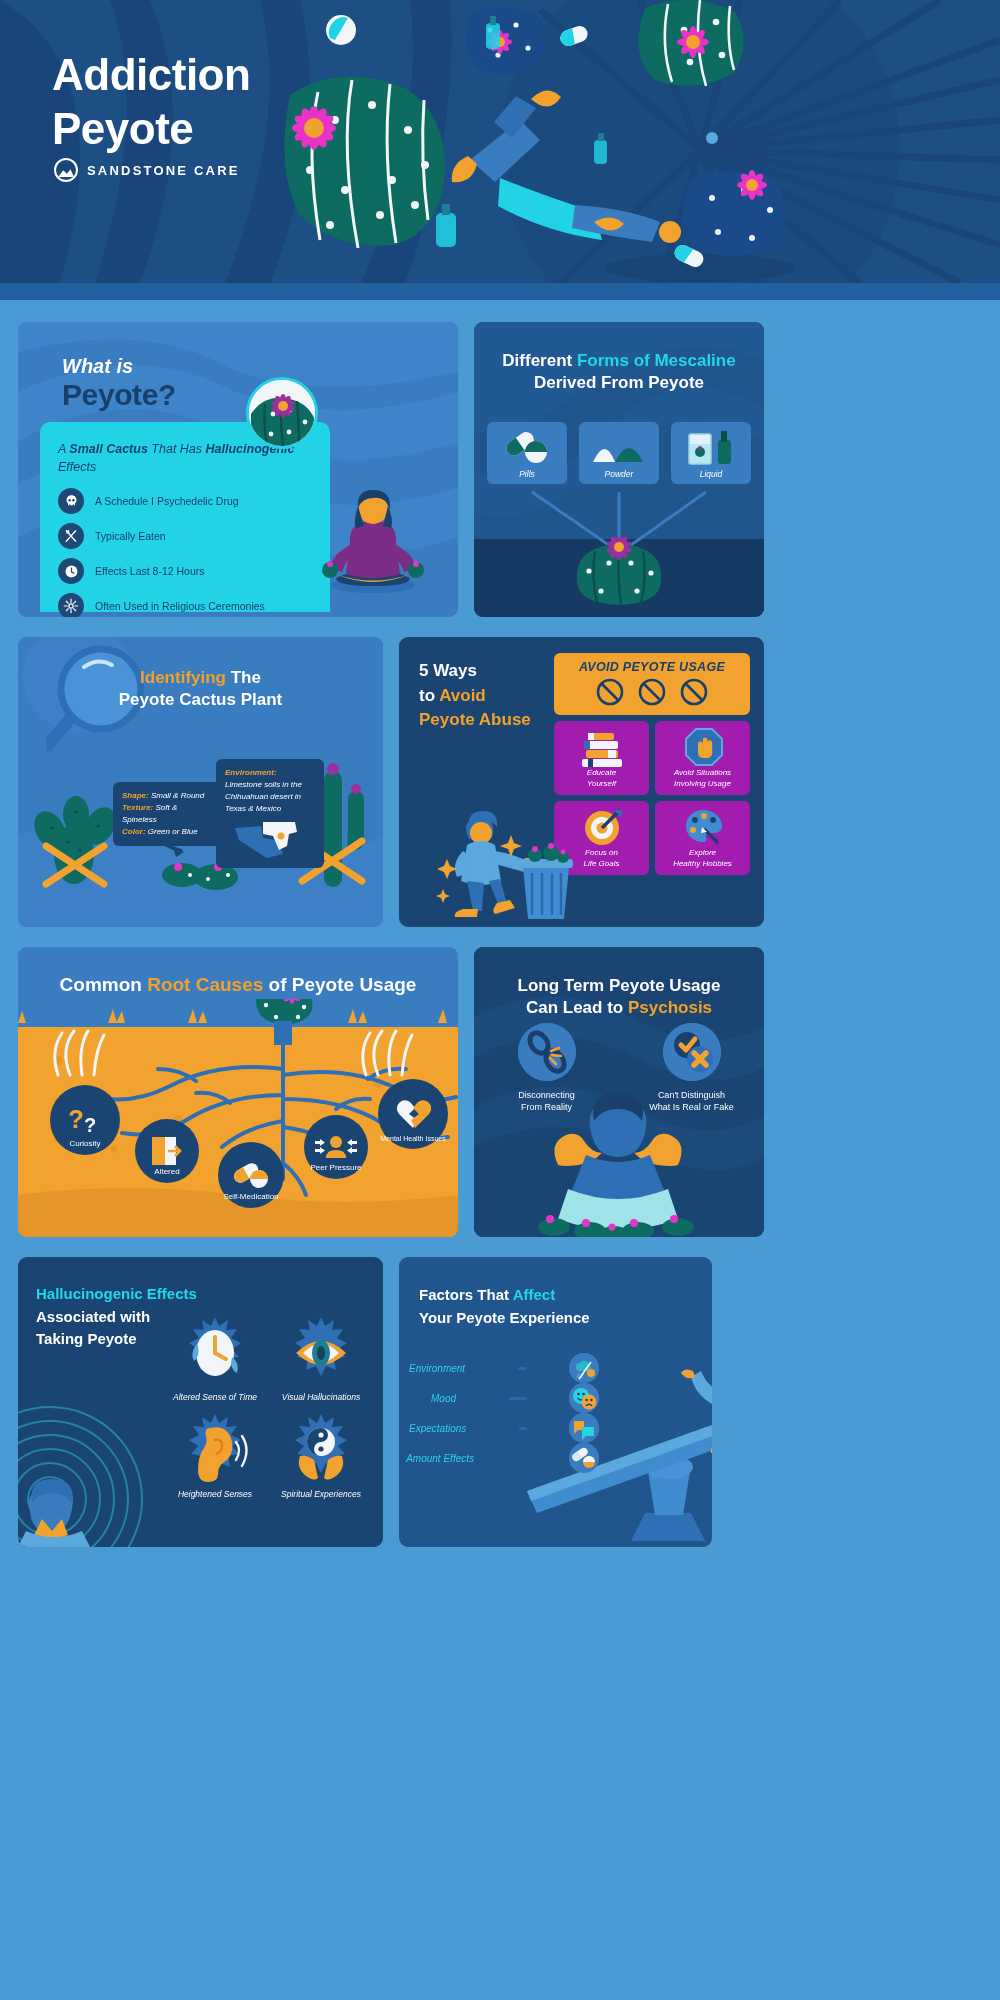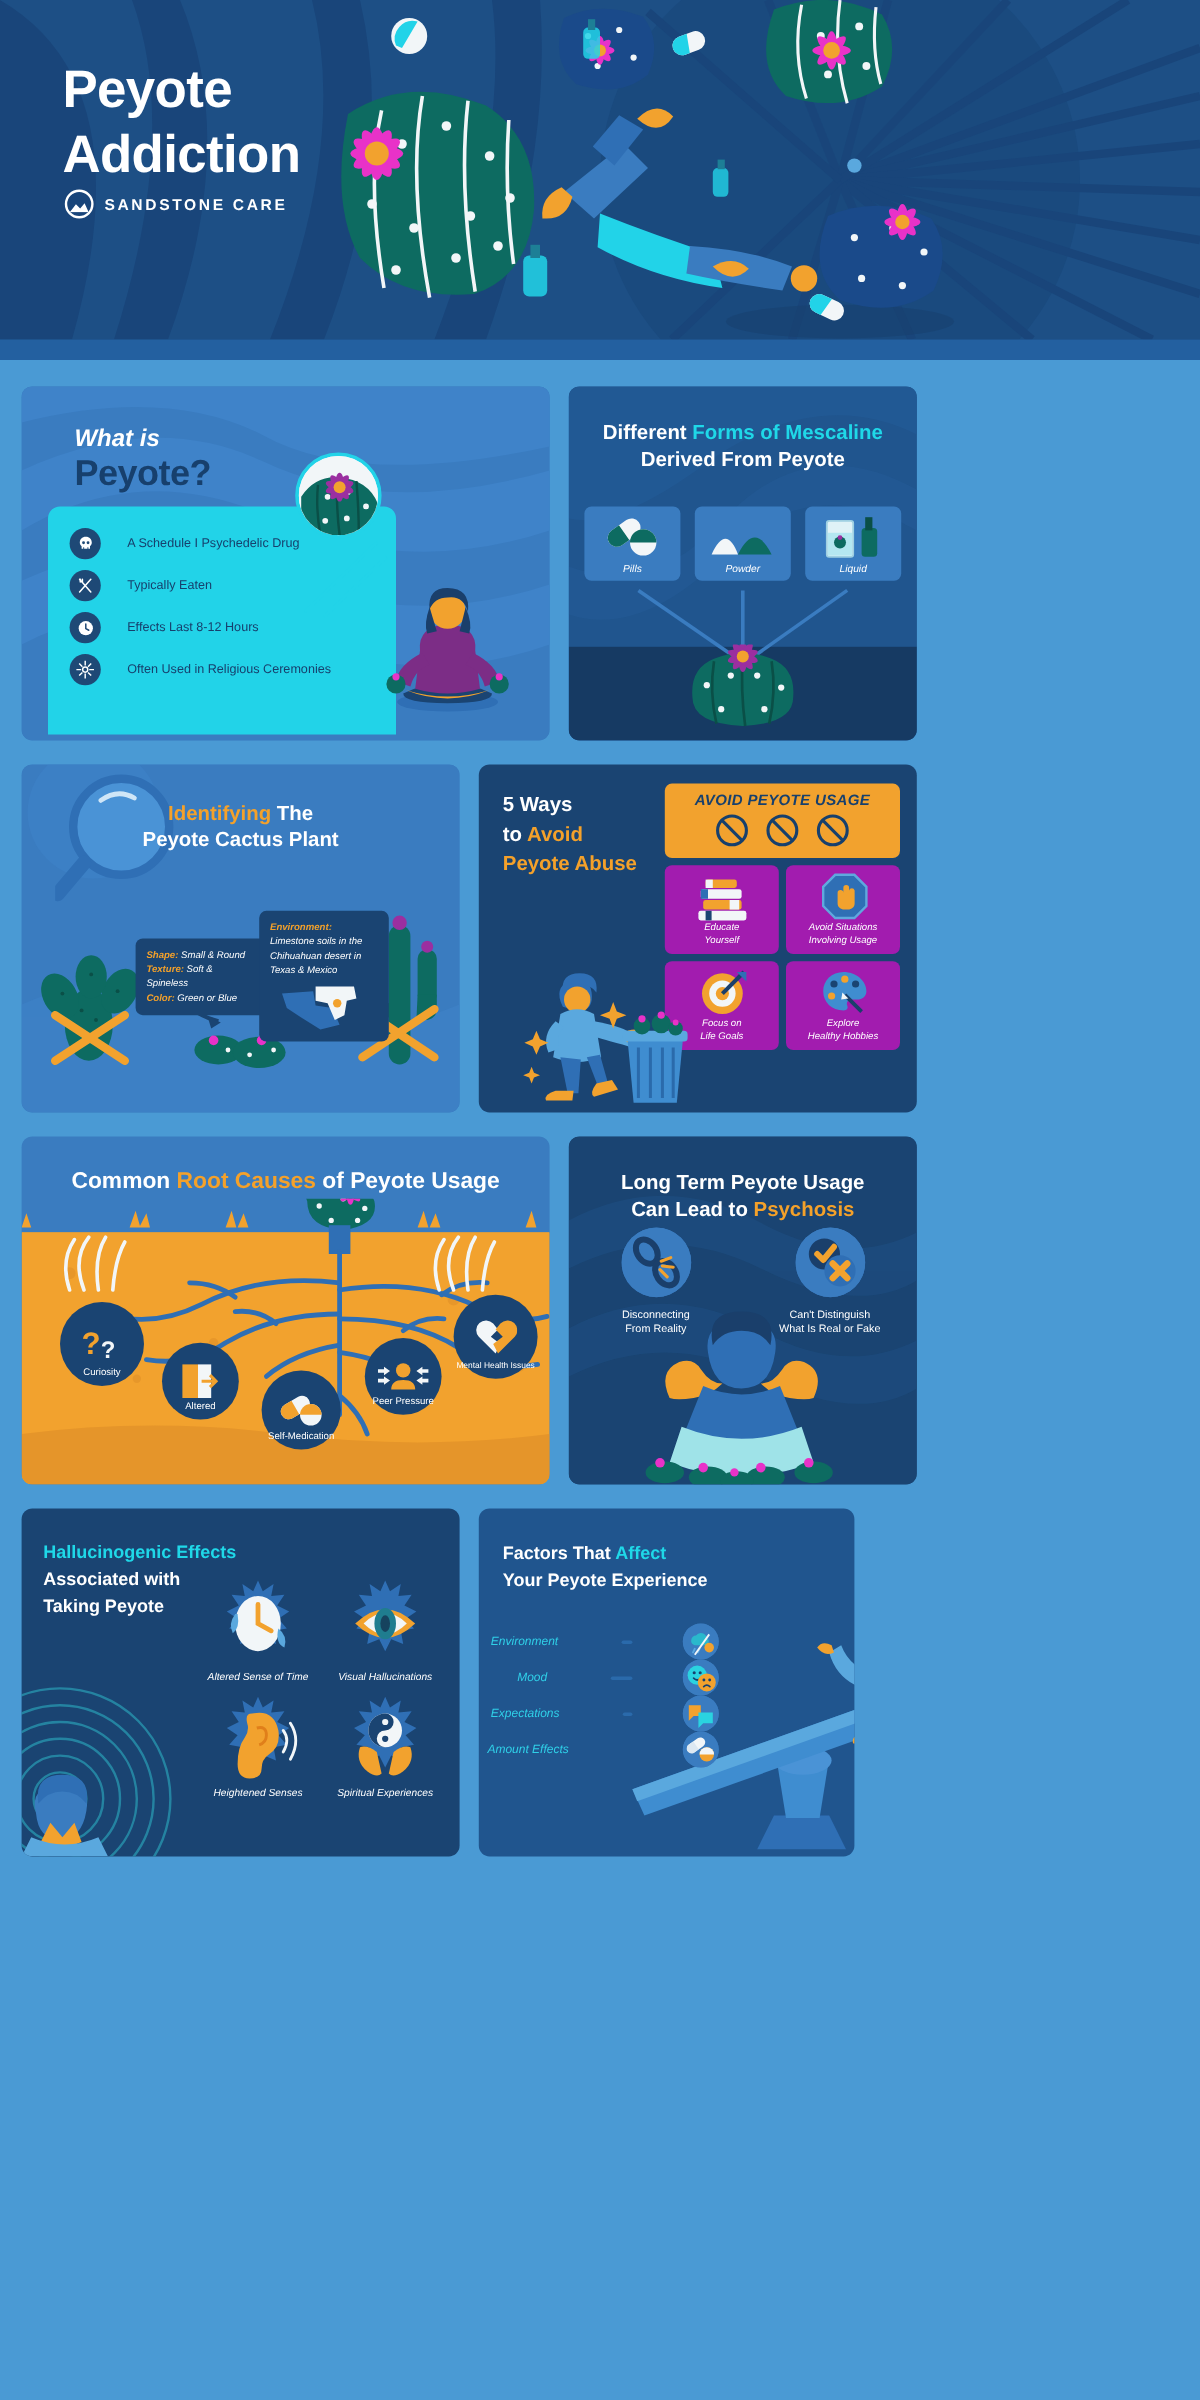--- a/index.html
+++ b/index.html
@@ -82,21 +82,21 @@
   .cyanbox {
     position: absolute; left: 22px; top: 100px; width: 290px; height: 190px;
     background: #22d3e8; border-radius: 10px 10px 0 0; padding: 18px 16px 0 18px;
   }
   .cyanbox .lede {
     font-size: 12.5px; font-style: italic; color: #17406d; line-height: 1.45;
     margin-bottom: 12px;
   }
   .cyanbox .lede b { font-weight: bold; }
   .blist { display: flex; flex-direction: column; gap: 9px; }
-  .bitem { display: flex; align-items: center; gap: 22px; }
+  .bitem { display: flex; align-items: center; gap: 11px; }
   .bdot {
     width: 26px; height: 26px; border-radius: 50%; background: #1e4976;
     flex: 0 0 26px; display: flex; align-items: center; justify-content: center;
     color: #fff; font-size: 13px;
   }
   .btxt { font-size: 10.5px; color: #17406d; }
   .magnify {
     position: absolute; left: 228px; top: 55px; width: 72px; height: 72px;
     border-radius: 50%; background: #f2f6f8; border: 3px solid #22d3e8;
     overflow: hidden;
@@ -375,22 +375,22 @@
         </g>
       <g>
           <rect x="594" y="140" width="13" height="24" rx="4" fill="#22d3e8" opacity=".8"></rect>
           <rect x="598" y="133" width="6" height="8" fill="#1d7f96"></rect>
         </g>
       <circle cx="712" cy="138" r="6" fill="#5aa8de"></circle>
     </svg>
   </div>
 
   <div class="hero-title">
+    <div>Addiction</div>
     <div>Peyote</div>
-    <div>Addiction</div>
   </div>
   <div class="brand">
     <span class="brand-logo"></span>
     <span class="brand-name">SANDSTONE CARE</span>
   </div>
   <div class="hero-strip"></div>
 </div>
 
 <div class="board" style="padding-top:22px;">
 
@@ -402,20 +402,23 @@
         <g fill="#3f83c9">
           <path d="M0 30 Q120 0 200 40 Q280 85 440 50 L440 0 L0 0Z"></path>
           <path d="M0 120 Q100 60 210 110 Q320 160 440 120 L440 70 Q300 110 200 62 Q110 20 0 70Z"></path>
           <path d="M0 215 Q110 160 215 205 Q330 255 440 215 L440 165 Q320 205 210 155 Q110 112 0 162Z"></path>
         </g>
       </svg>
       <div class="what-kicker">What is</div>
       <div class="what-head">Peyote?</div>
 
       <div class="cyanbox">
+        <div class="lede">
+          <span>A </span><b>Small Cactus</b><span> That Has </span><b>Hallucinogenic</b><span> Effects</span>
+        </div>
         <div class="blist">
           <div class="bitem">
             <span class="bdot">
               <svg width="15" height="15" viewBox="0 0 24 24" fill="#fff">
                   <path d="M12 2C7 2 4 5.4 4 9.8c0 2.6 1.2 4 2.4 5V18h2.2v-2h1.2v2h4.4v-2h1.2v2H17.6v-3.2c1.2-1 2.4-2.4 2.4-5C20 5.4 17 2 12 2Z"></path>
                   <circle cx="9" cy="10" r="1.9" fill="#1e4976"></circle>
                   <circle cx="15" cy="10" r="1.9" fill="#1e4976"></circle>
                 </svg>
             </span>
             <span class="btxt">A Schedule I Psychedelic Drug</span>

